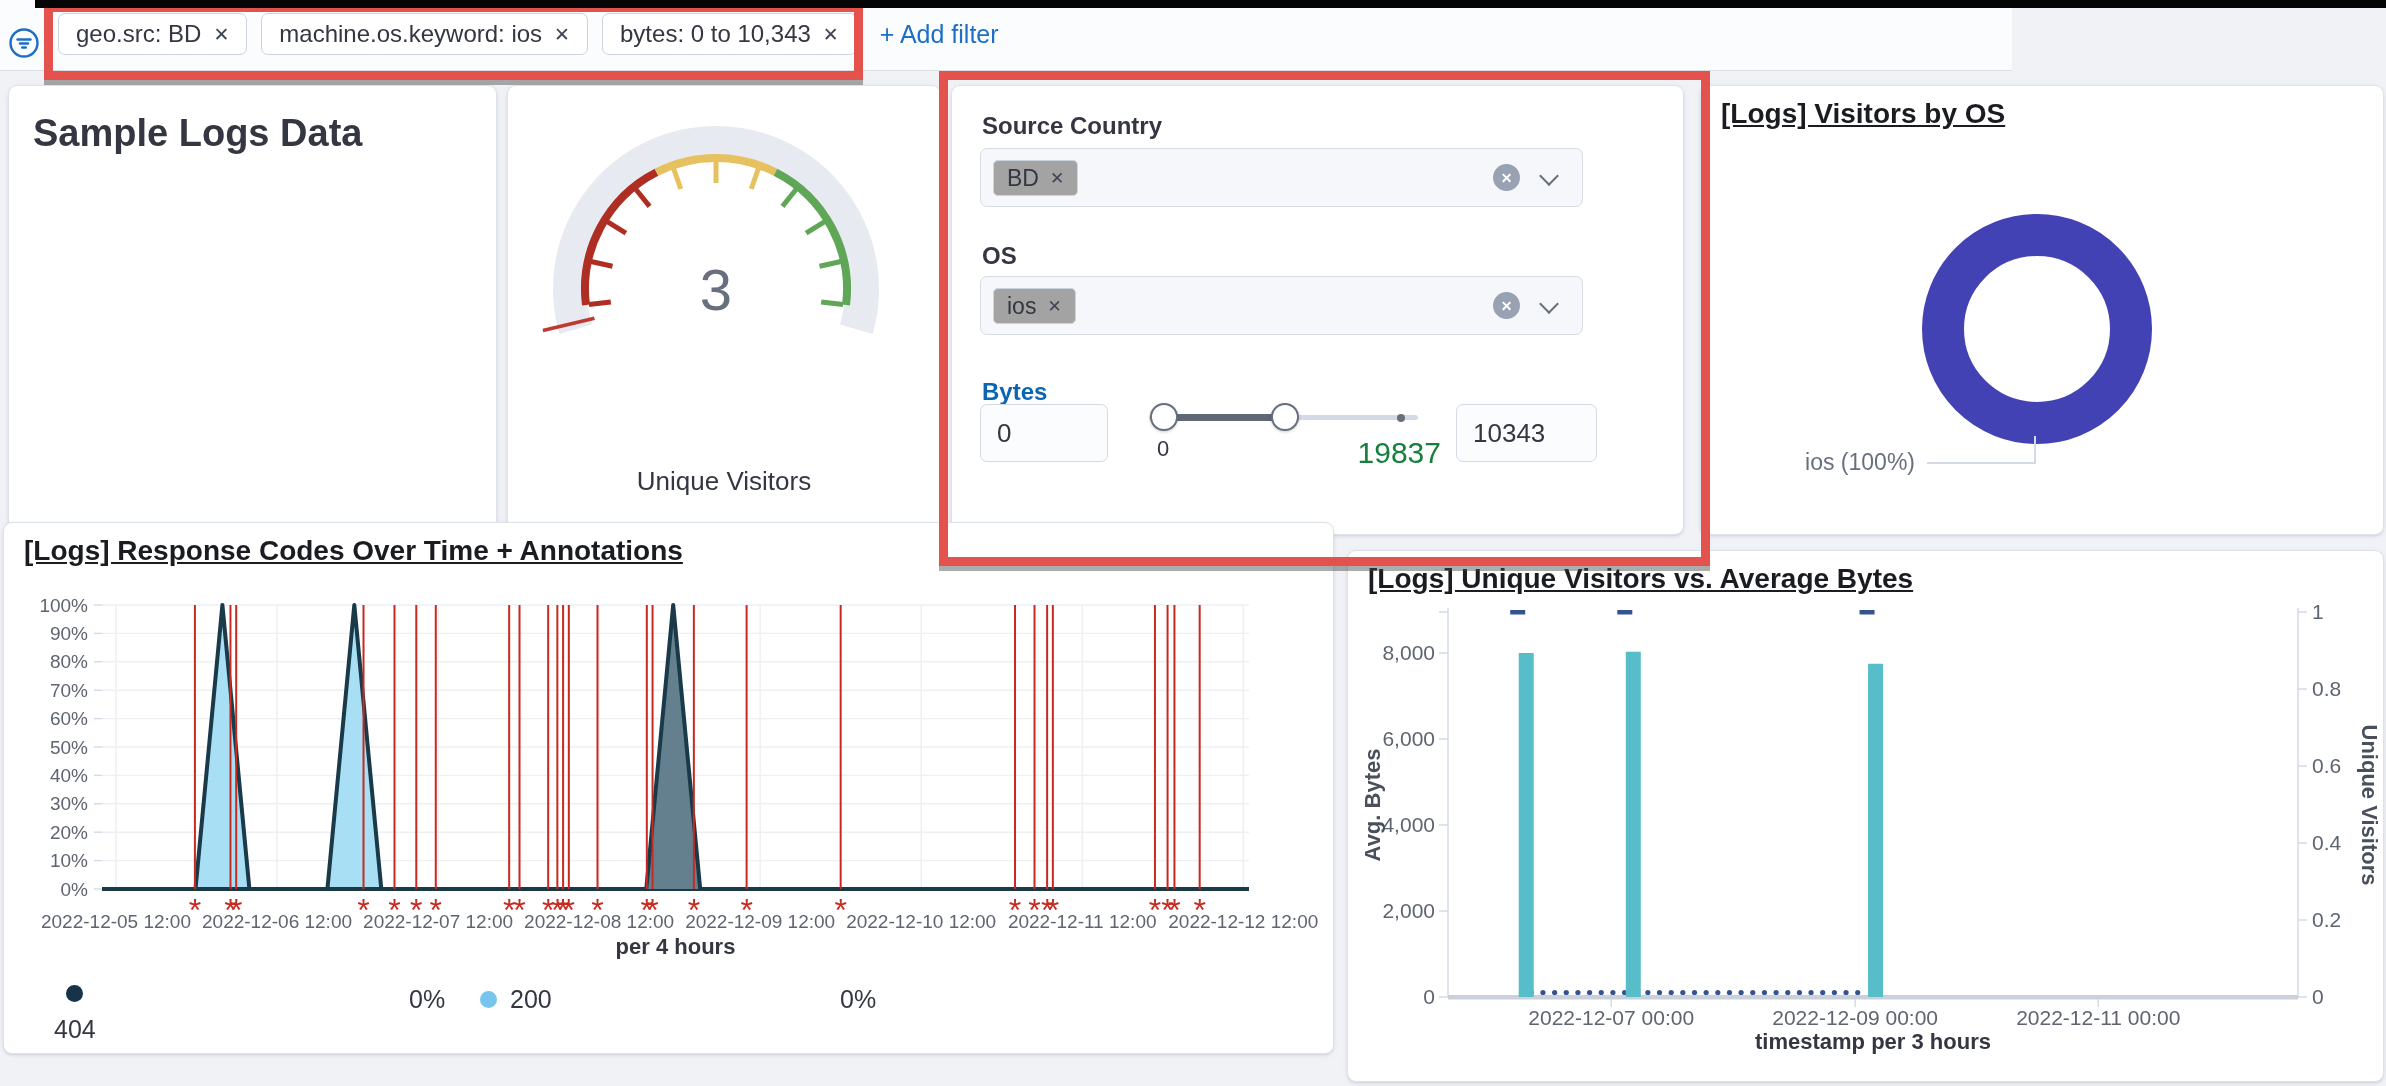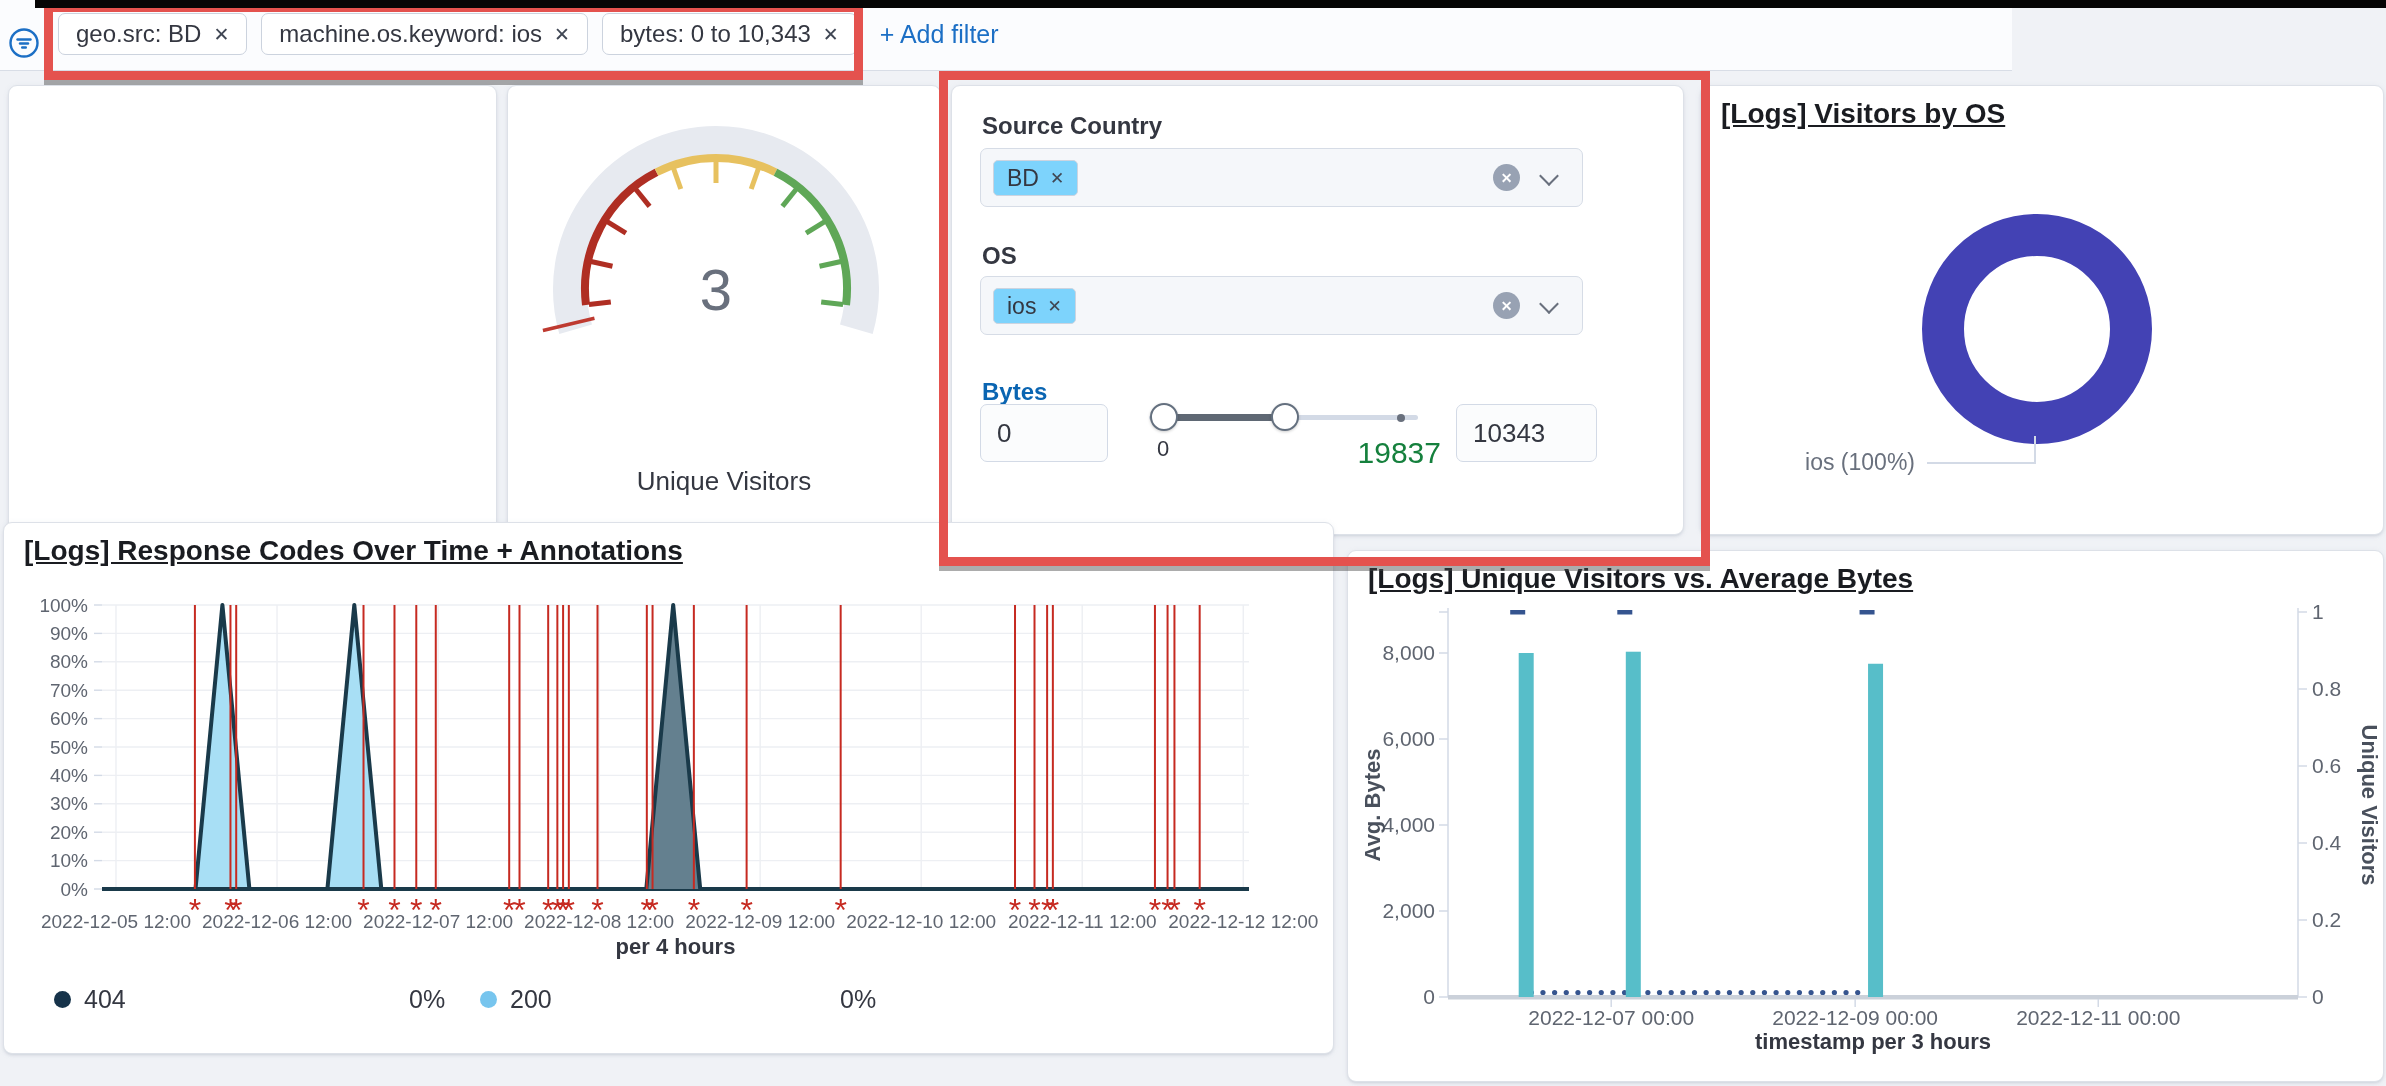--- a/index.html
+++ b/index.html
@@ -33,21 +33,21 @@
   .panel-title{position:absolute;left:20px;top:12px;font-size:28px;font-weight:700;color:#1A1C21;white-space:nowrap;text-decoration:underline;}
   
   #p-sample .big-title{position:absolute;left:24px;top:26px;font-size:38px;font-weight:700;color:#343741;}
   #p-sample .body{position:absolute;left:24px;top:100px;width:446px;font-size:26.5px;line-height:35.5px;color:#343741;}
   #p-sample .body a{color:#343741;text-decoration:underline;cursor:pointer;}
   
   #p-gauge .gauge-label{position:absolute;left:0;top:380px;width:100%;text-align:center;font-size:26px;color:#343741;}
   
   .ctl-label{position:absolute;left:30px;font-size:24px;font-weight:700;color:#343741;}
   .combo{position:absolute;left:28px;width:601px;height:57px;background:#F5F7FA;border:1px solid #D6DCE6;border-radius:7px;cursor:pointer;}
-  .combo .sel-pill{position:absolute;left:12px;top:11px;display:flex;align-items:center;gap:11px;height:34px;padding:0 13px;background:#7dd3fc;border:1px solid #CCD4E0;border-radius:5px;font-size:23px;color:#343741;}
+  .combo .sel-pill{position:absolute;left:12px;top:11px;display:flex;align-items:center;gap:11px;height:34px;padding:0 13px;background:#a3a3a3;border:1px solid #CCD4E0;border-radius:5px;font-size:23px;color:#343741;}
   .combo .sel-pill .x{font-size:17px;color:#404754;}
   .combo .clear{position:absolute;right:62px;top:15px;width:27px;height:27px;border-radius:50%;background:#98A2B3;color:#fff;font-size:14px;font-weight:700;display:flex;align-items:center;justify-content:center;cursor:pointer;}
   .combo .chev{position:absolute;right:26px;top:20px;width:12px;height:12px;border-right:2.6px solid #69707D;border-bottom:2.6px solid #69707D;transform:rotate(45deg);}
   .bytes-label{color:#0A65B2 !important;}
   .num-input{position:absolute;height:58px;background:#FBFCFD;border:1.4px solid #D3DAE6;border-radius:7px;font-size:26px;color:#343741;padding:0 0 0 16px;font-family:"Liberation Sans",sans-serif;box-sizing:border-box;}
   .slider{position:absolute;left:197px;top:318px;width:292px;height:60px;}
   .slider .track{position:absolute;left:0;top:11px;width:269px;height:5px;background:#D3DAE6;border-radius:3px;}
   .slider .fill{position:absolute;left:14px;top:10px;width:122px;height:7px;background:#5F6874;border-radius:4px;}
   .slider .thumb{position:absolute;top:-1px;width:28px;height:28px;background:#fff;border:2.4px solid #64707F;border-radius:50%;box-sizing:border-box;box-shadow:0 1px 3px rgba(0,0,0,.2);cursor:grab;}
   .slider .enddot{position:absolute;left:248px;top:10px;width:8px;height:8px;border-radius:50%;background:#69707D;}
@@ -88,20 +88,21 @@
         <span class="x">✕</span>
       </div>
       <span class="add-filter">+ Add filter</span>
     </div>
   </header>
 
   <div class="ann" id="ann1"></div>
   <div class="ann" id="ann2"></div>
 
   <section class="panel" id="p-sample">
+    <div class="big-title">Sample Logs Data</div>
   </section>
 
   <section class="panel" id="p-gauge">
     <svg id="gauge-svg" width="432" height="380" viewBox="0 0 432 380">
         <path d="M 67.65579239300544 243.24305394928186 A 146 146 0 1 1 348.3442076069946 243.2430539492819" fill="none" stroke="#E7EAF0" stroke-width="34"></path>
         <path d="M 77.97645413498682 218.96488398607434 A 131 131 0 0 1 148.52724453411938 86.2781453313238" fill="none" stroke="#AF2E23" stroke-width="8"></path>
         <path d="M 148.52724453411938 86.2781453313238 A 131 131 0 0 1 267.47275546588065 86.27814533132381" fill="none" stroke="#E7C15F" stroke-width="8"></path>
         <path d="M 267.47275546588065 86.27814533132381 A 131 131 0 0 1 338.02354586501315 218.9648839860743" fill="none" stroke="#5FA757" stroke-width="8"></path>
         <line x1="80.95409258991079" y1="218.5992759558589" x2="102.79010792601987" y2="215.91815040094565" stroke="#AF2E23" stroke-width="5"></line>
         <line x1="82.98594837322652" y1="175.51387812261586" x2="104.47273849657822" y2="180.23805532029127" stroke="#AF2E23" stroke-width="5"></line>
@@ -268,21 +269,21 @@
         <text x="1150.9460000000001" y="398" text-anchor="middle" font-size="32" fill="#C62A21">*</text>
         <line x1="1163.563" y1="82" x2="1163.563" y2="366" stroke="#C62A21" stroke-width="2"></line>
         <text x="1163.563" y="398" text-anchor="middle" font-size="32" fill="#C62A21">*</text>
         <line x1="1170.4450000000002" y1="82" x2="1170.4450000000002" y2="366" stroke="#C62A21" stroke-width="2"></line>
         <text x="1170.4450000000002" y="398" text-anchor="middle" font-size="32" fill="#C62A21">*</text>
         <line x1="1195.6789999999999" y1="82" x2="1195.6789999999999" y2="366" stroke="#C62A21" stroke-width="2"></line>
         <text x="1195.6789999999999" y="398" text-anchor="middle" font-size="32" fill="#C62A21">*</text>
         <text x="671.5" y="431" text-anchor="middle" font-size="22" font-weight="700" fill="#343741">per 4 hours</text>
       </svg>
     <div class="legend">
-      <span class="item" style="left:50px;">
+      <span class="item" style="left:50px;flex-direction:column;">
         <span class="dot" style="background: rgb(22, 51, 74);"></span>
         <span>404</span>
       </span>
       <span class="item" style="left:405px;">
         <span>0%</span>
       </span>
       <span class="item" style="left:476px;">
         <span class="dot" style="background: rgb(119, 197, 238);"></span>
         <span>200</span>
       </span>

